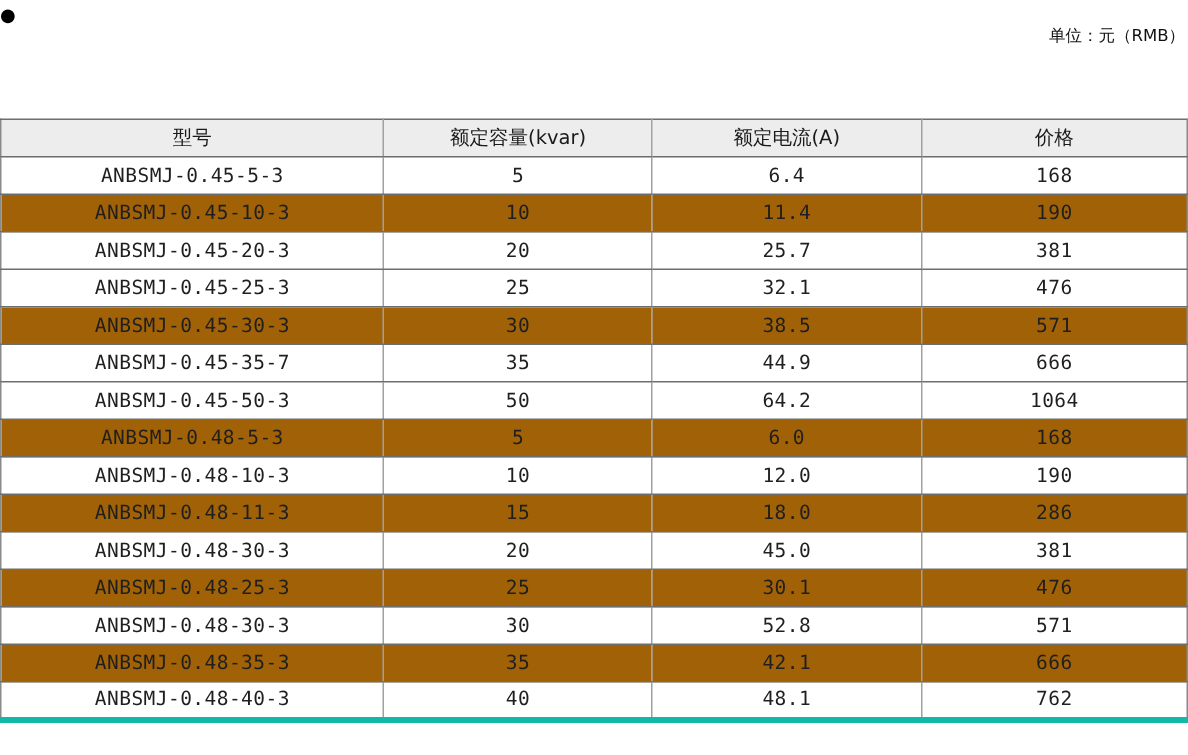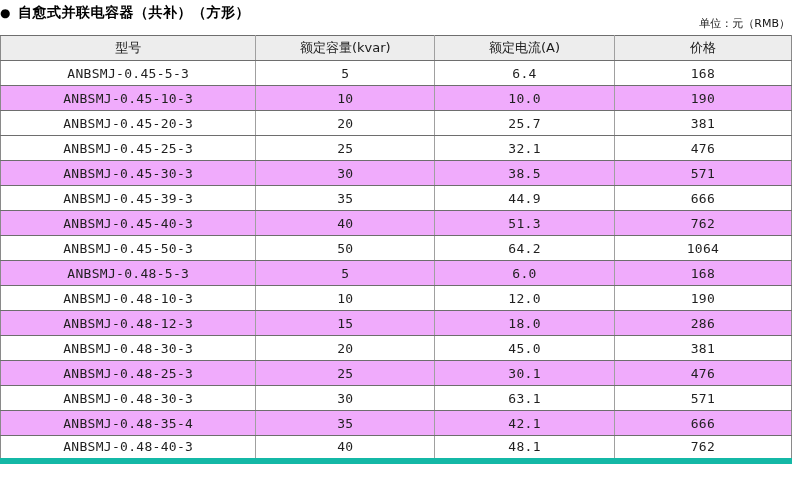--- a/index.html
+++ b/index.html
@@ -58,39 +58,38 @@
   td {
     font-size: 13px;
     height: 25px;
     text-align: center;
     vertical-align: middle;
     background: #ffffff;
     font-family: "DejaVu Sans Mono", "Liberation Mono", "DejaVu Sans", monospace;
     letter-spacing: 0.3px;
     color: #1f1f1f;
   }
-  tr.shaded td { background: #f0abfc; }
+  tr.shaded td { background: #a16207; }
   
   th, td {
     border-top: 1px solid #6e6e6e;
     border-bottom: 1px solid #6e6e6e;
     border-left: 1px solid #a0a0a0;
     border-right: 1px solid #a0a0a0;
   }
-  table { border-top: 1px solid #555; border-bottom: 6px solid #14b8a6; }
+  table { border-top: 1px solid #555; border-bottom: 4px solid #14b8a6; margin-top: 44px; }
   th:first-child, td:first-child { border-left: 1px solid #8a8a8a; }
   th:last-child,  td:last-child  { border-right: 1px solid #8a8a8a; }
 </style>
 </head>
 <body>
 
 <div class="topbar">
   <div class="doc-title">
     <span class="bullet">●</span>
-    <span>自愈式并联电容器（共补）（方形）</span>
   </div>
   <div class="unit-label">单位：元（RMB）</div>
 </div>
 
 <table>
   <colgroup>
     <col class="c-model">
       <col class="c-capacity">
       <col class="c-current">
       <col class="c-price">
@@ -106,21 +105,21 @@
   <tbody id="table-body">
       <tr>
     <td>ANBSMJ-0.45-5-3</td>
     <td>5</td>
     <td>6.4</td>
     <td>168</td>
   </tr>
       <tr class="shaded">
     <td>ANBSMJ-0.45-10-3</td>
     <td>10</td>
-    <td>10.0</td>
+    <td>11.4</td>
     <td>190</td>
   </tr>
       <tr>
     <td>ANBSMJ-0.45-20-3</td>
     <td>20</td>
     <td>25.7</td>
     <td>381</td>
   </tr>
       <tr>
     <td>ANBSMJ-0.45-25-3</td>
@@ -128,75 +127,69 @@
     <td>32.1</td>
     <td>476</td>
   </tr>
       <tr class="shaded">
     <td>ANBSMJ-0.45-30-3</td>
     <td>30</td>
     <td>38.5</td>
     <td>571</td>
   </tr>
       <tr>
-    <td>ANBSMJ-0.45-39-3</td>
+    <td>ANBSMJ-0.45-35-7</td>
     <td>35</td>
     <td>44.9</td>
     <td>666</td>
-  </tr>
-      <tr class="shaded">
-    <td>ANBSMJ-0.45-40-3</td>
-    <td>40</td>
-    <td>51.3</td>
-    <td>762</td>
   </tr>
       <tr>
     <td>ANBSMJ-0.45-50-3</td>
     <td>50</td>
     <td>64.2</td>
     <td>1064</td>
   </tr>
       <tr class="shaded">
     <td>ANBSMJ-0.48-5-3</td>
     <td>5</td>
     <td>6.0</td>
     <td>168</td>
   </tr>
       <tr>
     <td>ANBSMJ-0.48-10-3</td>
     <td>10</td>
     <td>12.0</td>
     <td>190</td>
   </tr>
       <tr class="shaded">
-    <td>ANBSMJ-0.48-12-3</td>
+    <td>ANBSMJ-0.48-11-3</td>
     <td>15</td>
     <td>18.0</td>
     <td>286</td>
   </tr>
       <tr>
     <td>ANBSMJ-0.48-30-3</td>
     <td>20</td>
     <td>45.0</td>
     <td>381</td>
   </tr>
       <tr class="shaded">
     <td>ANBSMJ-0.48-25-3</td>
     <td>25</td>
     <td>30.1</td>
     <td>476</td>
   </tr>
       <tr>
     <td>ANBSMJ-0.48-30-3</td>
     <td>30</td>
-    <td>63.1</td>
+    <td>52.8</td>
     <td>571</td>
   </tr>
       <tr class="shaded">
-    <td>ANBSMJ-0.48-35-4</td>
+    <td>ANBSMJ-0.48-35-3</td>
     <td>35</td>
     <td>42.1</td>
     <td>666</td>
   </tr>
       <tr>
     <td>ANBSMJ-0.48-40-3</td>
     <td>40</td>
     <td>48.1</td>
     <td>762</td>
   </tr>

